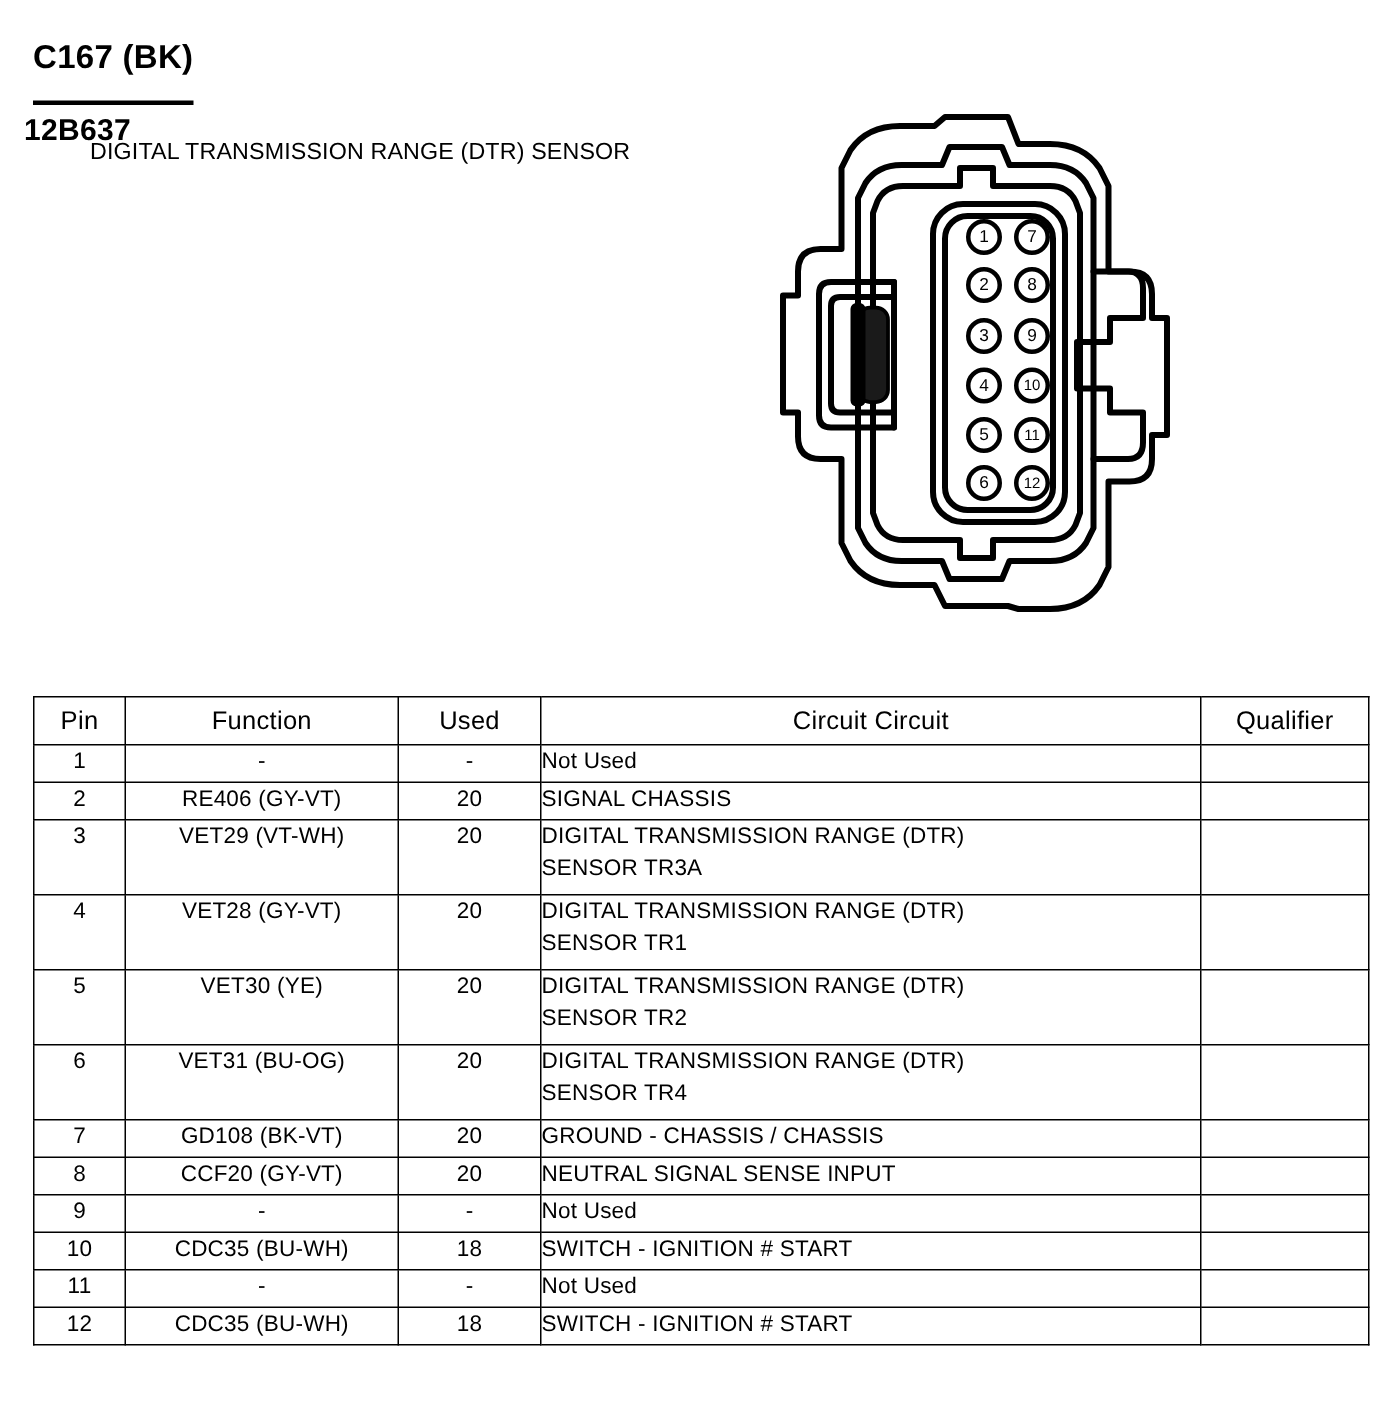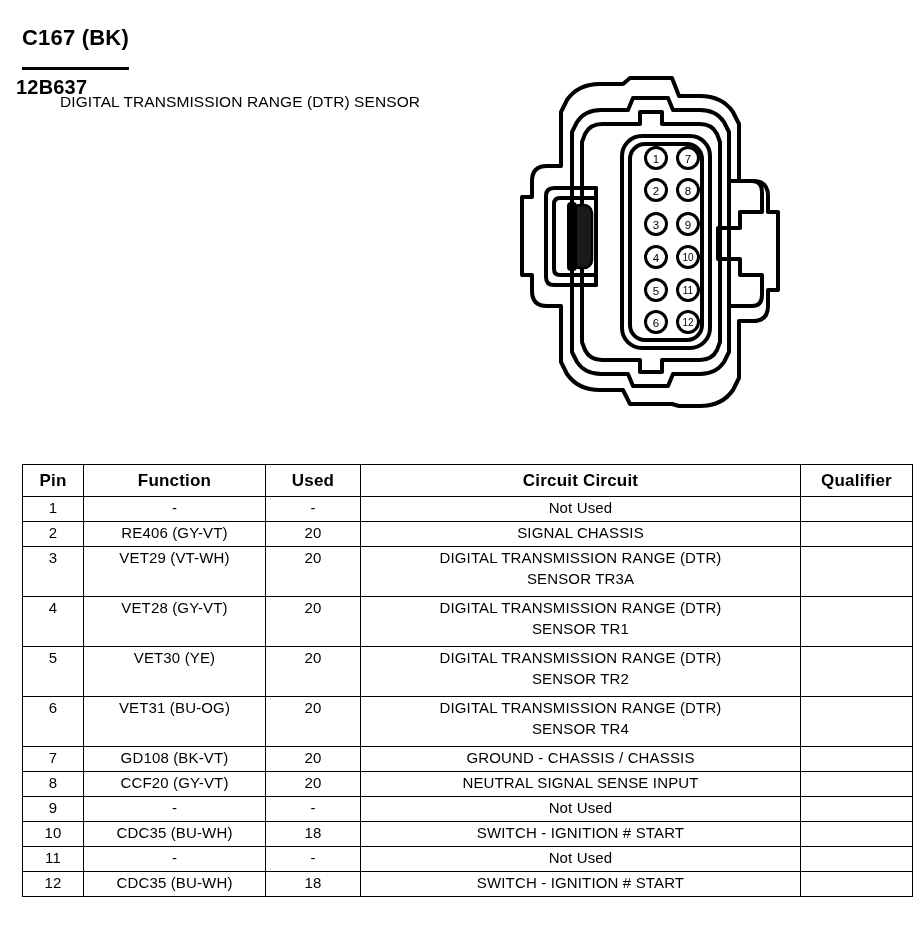--- a/index.html
+++ b/index.html
@@ -76,21 +76,21 @@
     table-layout: fixed;
   }
   #pin-table th,
   #pin-table td {
     border: 1.5px solid #000;
     font-size: 15px;
     padding: 0;
     vertical-align: top;
   }
   #pin-table thead th {
-    font-weight: bold;
+    font-weight: normal;
     font-size: 17px;
     text-align: center;
     height: 31px;
     line-height: 31px;
     vertical-align: middle;
     letter-spacing: 0.2px;
   }
   .col-pin       { width: 61px; }
   .col-circuit   { width: 182px; }
   .col-gauge     { width: 95px; }
@@ -101,21 +101,21 @@
     line-height: 1.42;
     letter-spacing: 0.15px;
   }
   .cell-pin,
   .cell-circuit,
   .cell-gauge {
     text-align: center;
     padding-top: 4px;
   }
   .cell-function {
-    text-align: center;
+    text-align: left;
     padding-left: 5px;
     padding-top: 4px;
     white-space: pre-line;
   }
   .cell-qualifier { text-align: left; }
 
   tr.row-tall td { height: 49px; }
   tr.row-short td { height: 24px; }
 </style>
 </head>

